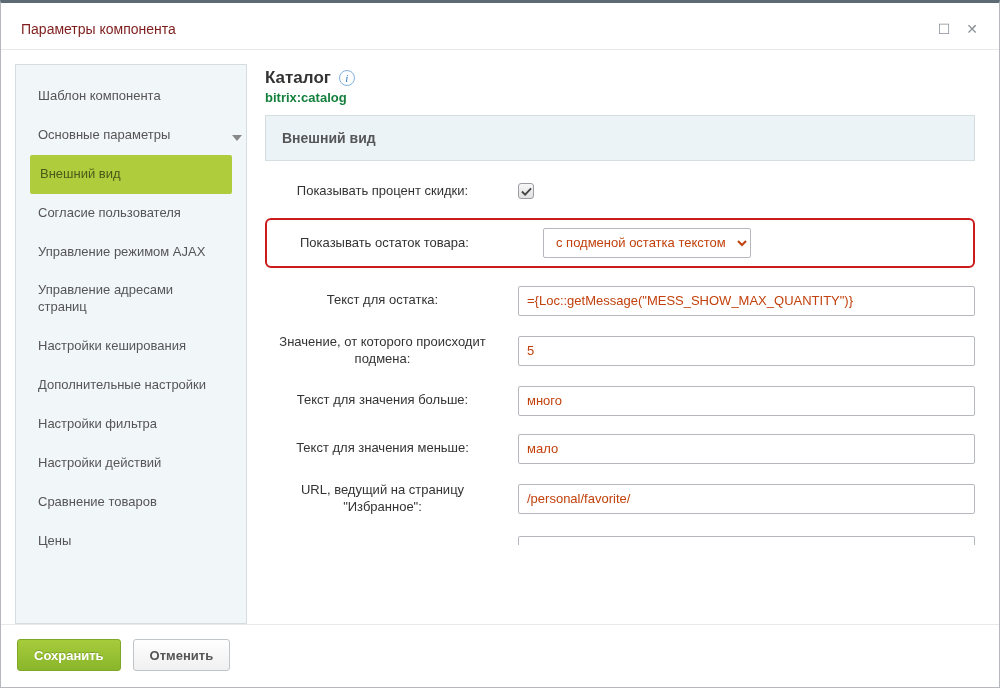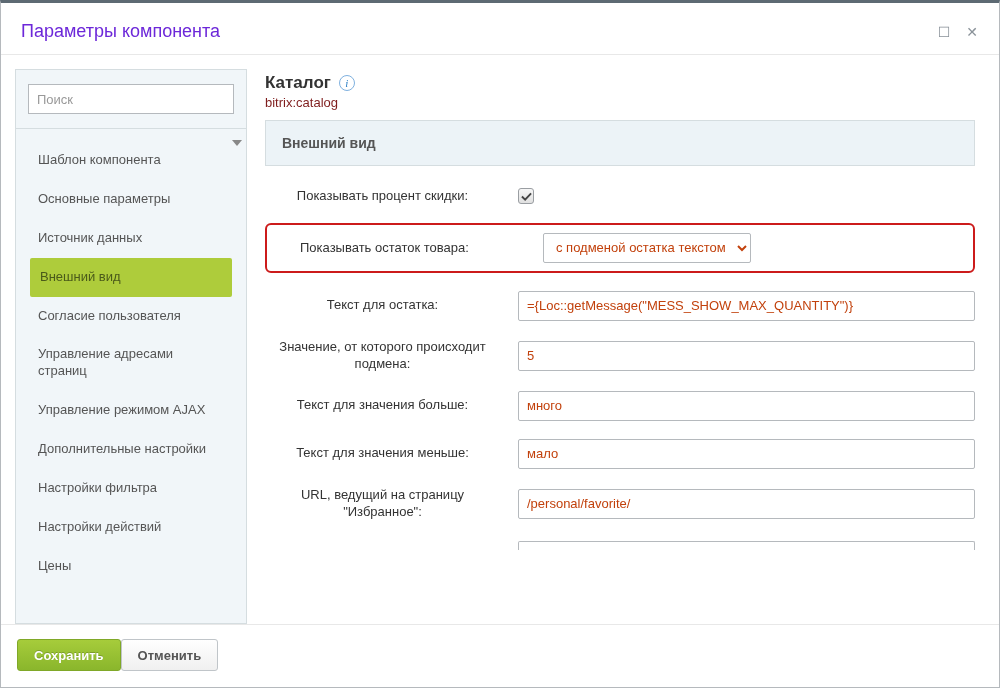--- a/index.html
+++ b/index.html
@@ -24,23 +24,23 @@
     }
     .modal-header {
       background: #fff;
       padding: 18px 20px 12px 20px;
       display: flex;
       align-items: center;
       justify-content: space-between;
       border-bottom: 1px solid #e8e8e8;
     }
     .modal-title {
-      font-size: 18px;
+      font-size: 14px;
       font-weight: normal;
-      color: #6d28d9;
+      color: #7f1d1d;
     }
     .modal-controls { display: flex; gap: 14px; }
     .modal-controls span {
       cursor: pointer;
       color: #8a9299;
       font-size: 14px;
       width: 14px;
       text-align: center;
     }
     .modal-body {
@@ -141,22 +141,22 @@
       color: #2b7fc5;
       font-family: Georgia, serif;
       font-style: italic;
       font-size: 11px;
       line-height: 14px;
       text-align: center;
       display: inline-block;
     }
     .comp-code {
       font-size: 13px;
-      color: #7f1d1d;
-      font-weight: normal;
+      color: #15803d;
+      font-weight: bold;
       margin-top: 0;
       margin-bottom: 10px;
     }
     .main-scroll {
       flex: 1;
       overflow-y: scroll;
       padding-right: 10px;
     }
     .section-header {
       background: #ecf3f7;
@@ -210,20 +210,21 @@
       padding: 8px 10px;
       display: flex;
       align-items: center;
       gap: 18px;
     }
     .highlight-row .label { width: 225px; margin-left: 23px; }
     .footer {
       padding: 14px 16px 16px 16px;
       border-top: 1px solid #e8e8e8;
       display: flex;
+      gap: 12px;
     }
     .btn {
       height: 32px;
       padding: 0 16px;
       border-radius: 3px;
       font-size: 13px;
       font-weight: bold;
       cursor: pointer;
       border: 1px solid transparent;
     }
@@ -248,35 +249,33 @@
     <div class="modal-title">Параметры компонента</div>
     <div class="modal-controls">
       <span>☐</span>
       <span>✕</span>
     </div>
   </div>
 
   <div class="modal-body">
 
     <div class="left-panel">
-      <div class="search-wrap">
-        <input type="text" placeholder="Поиск" style="">
-      </div>
       <div class="toggle-triangle"></div>
       <div class="side-list">
         <div class="side-item">Шаблон компонента</div>
         <div class="side-item">Основные параметры</div>
-        <div class="side-item">Источник данных</div>
         <div class="side-item active">Внешний вид</div>
         <div class="side-item">Согласие пользователя</div>
+        <div class="side-item">Управление режимом AJAX</div>
         <div class="side-item">Управление адресами страниц</div>
-        <div class="side-item">Управление режимом AJAX</div>
+        <div class="side-item">Настройки кеширования</div>
         <div class="side-item">Дополнительные настройки</div>
         <div class="side-item">Настройки фильтра</div>
         <div class="side-item">Настройки действий</div>
+        <div class="side-item">Сравнение товаров</div>
         <div class="side-item">Цены</div>
       </div>
     </div>
 
     <div class="main-panel">
       <div class="comp-title-row">
         <span class="comp-title">Каталог</span>
         <span class="info-icon">i</span>
       </div>
       <div class="comp-code">bitrix:catalog</div>

